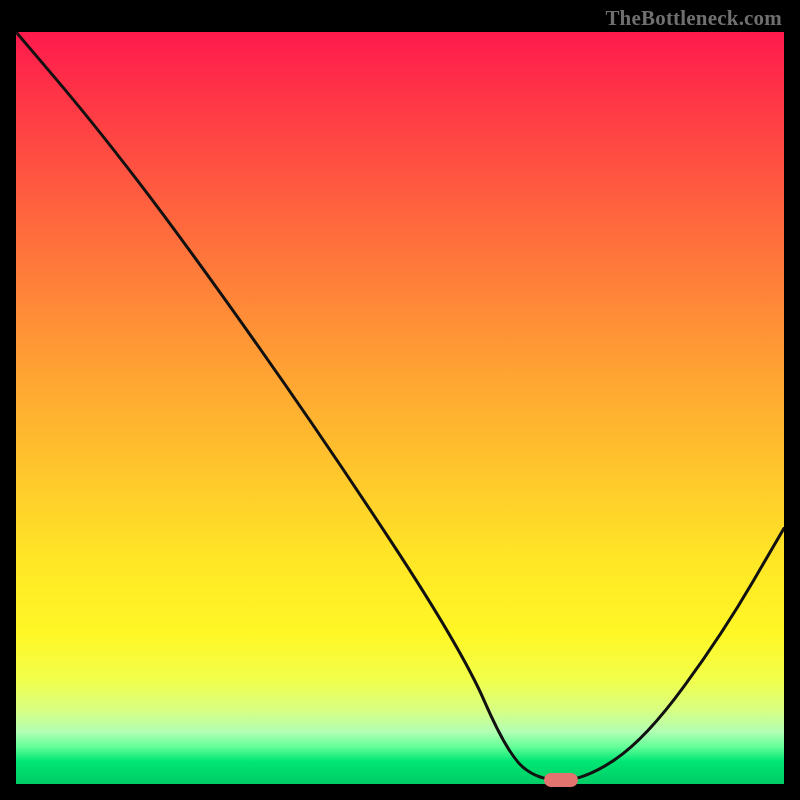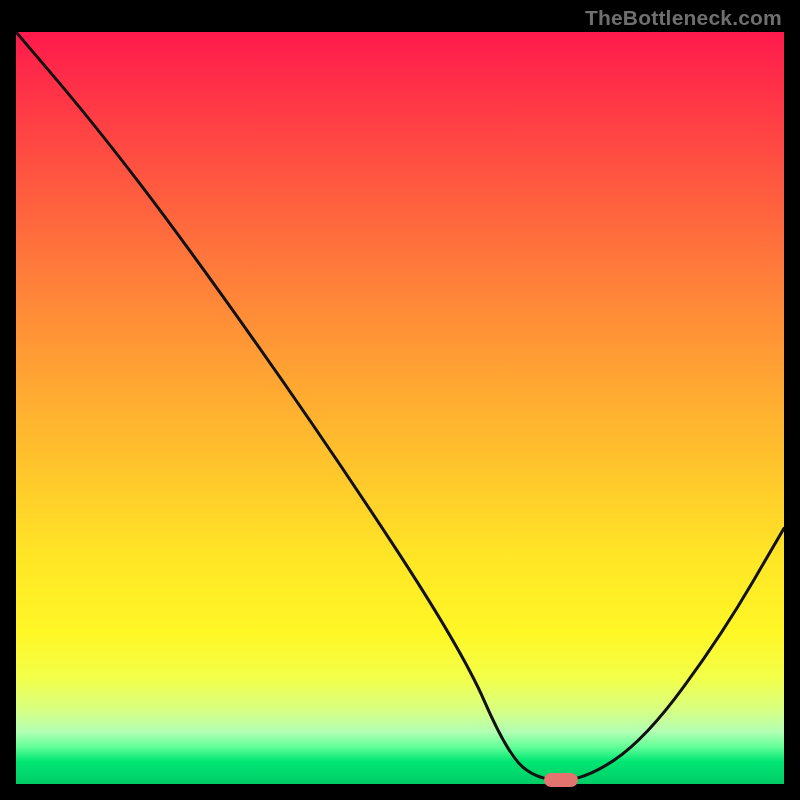--- a/index.html
+++ b/index.html
@@ -46,21 +46,21 @@
     position: absolute;
     left: 0;
     top: 0;
     width: 768px;
     height: 752px;
   }
   .watermark {
     position: absolute;
     top: 6px;
     right: 18px;
-    font-family: Liberation Sans, sans-serif;
+    font-family: Liberation Serif, serif;
     font-size: 21px;
     font-weight: 600;
     color: #6f6f6f;
     letter-spacing: 0.2px;
   }
   .marker {
     position: absolute;
     width: 34px;
     height: 14px;
     border-radius: 7px;

